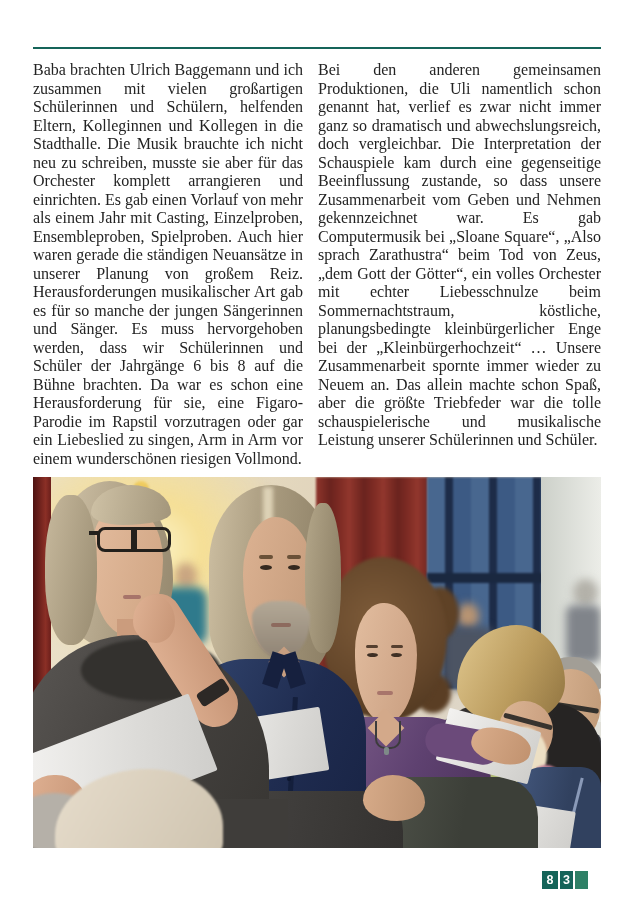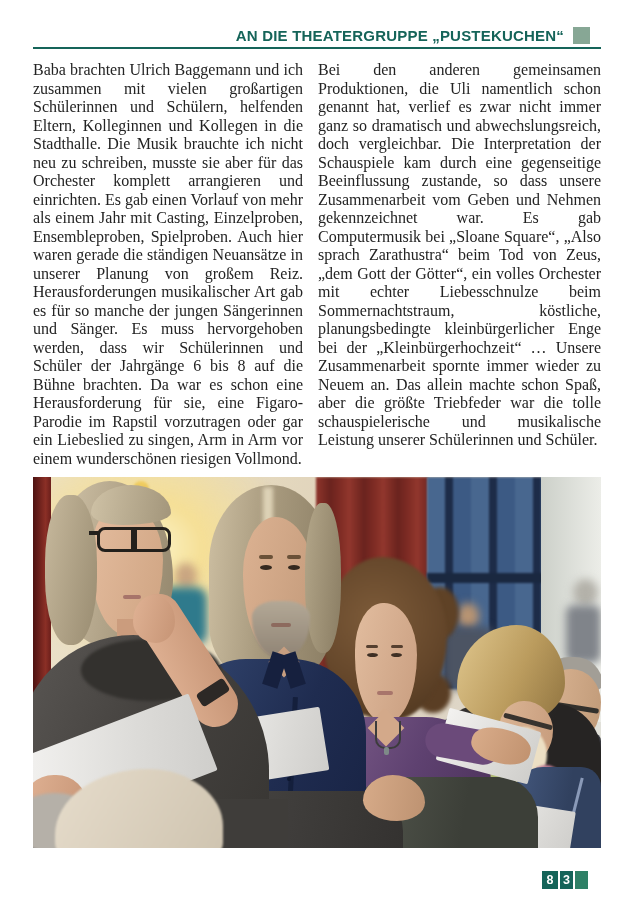--- a/index.html
+++ b/index.html
@@ -30,24 +30,20 @@
   .pn-box{width:16px;height:18px;background:#156459;color:#fff;font-family:"Liberation Sans",sans-serif;
           font-weight:bold;font-size:12.5px;display:flex;align-items:center;justify-content:center;}
   .pn-b2{width:13px;}
   .pn-empty{width:13px;background:#2e8066;}
 </style>
 </head>
 <body>
 
 <div class="page">
 
-  <div class="header-row">
-    <span class="htitle">AN DIE THEATERGRUPPE „PUSTEKUCHEN“</span>
-    <span class="hsq"></span>
-  </div>
   <div class="rule"></div>
 
   <div class="cols">
     <p class="col colL" lang="de">Baba brachten Ulrich Baggemann und ich zusammen mit vielen großartigen Schülerinnen und Schülern, helfenden Eltern, Kolleginnen und Kollegen in die Stadthalle. Die Musik brauchte ich nicht neu zu schreiben, musste sie aber für das Orchester komplett arrangieren und einrichten. Es gab einen Vorlauf von mehr als einem Jahr mit Casting, Einzelproben, Ensembleproben, Spielproben. Auch hier waren gerade die ständigen Neuansätze in unserer Planung von großem Reiz. Herausforderungen musikalischer Art gab es für so manche der jungen Sängerinnen und Sänger. Es muss hervorgehoben werden, dass wir Schülerinnen und Schüler der Jahrgänge 6 bis 8 auf die Bühne brachten. Da war es schon eine Herausforderung für sie, eine Figaro-Parodie im Rapstil vorzutragen oder gar ein Liebeslied zu singen, Arm in Arm vor einem wunderschönen riesigen Vollmond.</p>
     <p class="col colR" lang="de">Bei den anderen gemeinsamen Produktionen, die Uli namentlich schon genannt hat, verlief es zwar nicht immer ganz so dramatisch und abwechslungsreich, doch vergleichbar. Die Interpretation der Schauspiele kam durch eine gegenseitige Beeinflussung zustande, so dass unsere Zusammenarbeit vom Geben und Nehmen gekennzeichnet war. Es gab Computermusik bei „Sloane Square“, „Also sprach Zarathustra“ beim Tod von Zeus, „dem Gott der Götter“, ein volles Orchester mit echter Liebesschnulze beim Sommernachtstraum, köstliche, planungsbedingte kleinbürgerlicher Enge bei der „Kleinbürgerhochzeit“ … Unsere Zusammenarbeit spornte immer wieder zu Neuem an. Das allein machte schon Spaß, aber die größte Triebfeder war die tolle schauspielerische und musikalische Leistung unserer Schülerinnen und Schüler.</p>
   </div>
 
   <figure class="ph" style="margin:0;" aria-label="Vier Zuschauer sitzen nebeneinander in einem Saal mit roten Vorhängen und blauen Bleiglasfenstern und halten weiße Programmblätter.">
 
     <div class="g">

